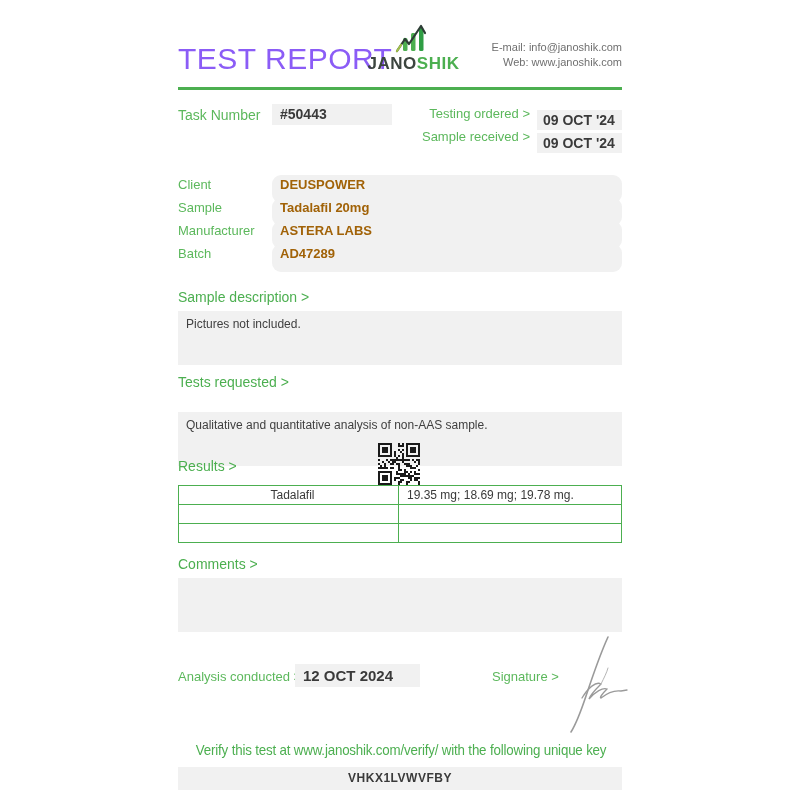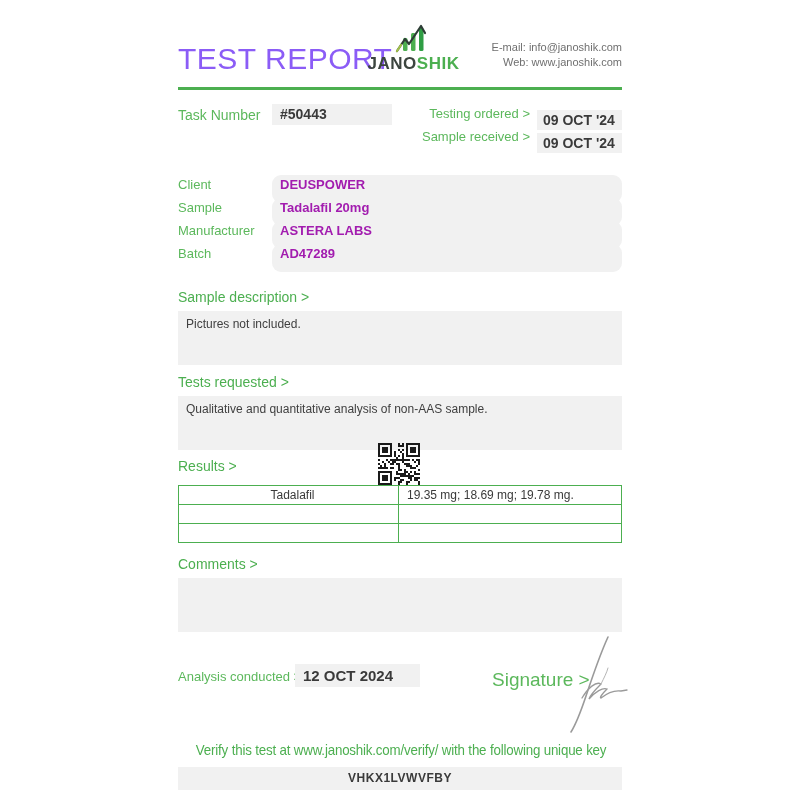--- a/index.html
+++ b/index.html
@@ -30,38 +30,38 @@
               font-size:14px; font-weight:bold; color:#3a3a3a; line-height:21px; padding-left:8px; }
 
   .date-row { position:absolute; right:0; height:21px; display:flex; align-items:center; }
   .date-row .green-label { margin-right:7px; }
   .date-box { width:85px; height:20px; background:#f1f1f1; font-size:14px; font-weight:bold;
               color:#3a3a3a; line-height:20px; padding-left:6px; white-space:nowrap;margin-top:13px; }
 
   .info-row { position:absolute; left:0; width:444px; height:19px; }
   .info-row .green-label { position:absolute; left:0; top:2px; }
   .info-value { position:absolute; left:94px; top:0; right:0; height:28px; background:#f1f1f1;
-                font-size:13px; font-weight:600; color:#a21caf; line-height:19px; padding-left:8px;
+                font-size:13px; font-weight:600; color:#a16207; line-height:19px; padding-left:8px;
                 white-space:nowrap;border-radius:9px; }
 
   .gray-panel { position:absolute; left:0; width:444px; height:54px; background:#f1f1f1;
                 font-size:12px; color:#404040; padding:6px 8px; }
 
   .qr { position:absolute; left:200px; top:443px; width:42px; height:42px; }
 
   .results-table { position:absolute; left:0; top:485px; width:444px; border-collapse:collapse; }
   .results-table td { border:1px solid #4caf50; height:19px; font-size:12px; color:#3a3a3a;
                       padding:0 0 0 8px; white-space:nowrap; }
   .results-table td.c1 { width:220px;text-align:center; }
 
   .analysis-label { position:absolute; left:0; top:669px; font-size:13px; color:#5cb85c; white-space:nowrap; }
   .analysis-box { position:absolute; left:117px; top:664px; width:125px; height:23px; background:#f1f1f1;
                   font-size:15px; font-weight:bold; color:#3a3a3a; line-height:23px; padding-left:8px;
                   white-space:nowrap; }
-  .signature-label { position:absolute; left:314px; top:669px; font-size:19px; color:#5cb85c; white-space:nowrap; }
+  .signature-label { position:absolute; left:314px; top:669px; font-size:13px; color:#5cb85c; white-space:nowrap; }
   .signature { position:absolute; left:374px; top:634px; }
 
   .verify-text { position:absolute; left:0; top:742px; width:444px; text-align:center;
                  color:#4caf50; font-size:14.5px; letter-spacing:-0.2px; white-space:nowrap; }
   .verify-text span { display:inline-block; transform:scaleX(0.92); transform-origin:center; }
   .key-box { position:absolute; left:0; top:767px; width:444px; height:23px; background:#f1f1f1;
              text-align:center; font-size:12px; font-weight:600; letter-spacing:0.5px;
              color:#3a3a3a; line-height:23px; }
 </style>
 </head>
@@ -120,21 +120,21 @@
     </div>
     <div class="info-row" style="top:244px;">
       <span class="green-label">Batch</span>
       <span class="info-value">AD47289</span>
     </div>
 
     <div class="section-label" style="top:289px;">Sample description &gt;</div>
     <div class="gray-panel" style="top:311px;">Pictures not included.</div>
 
     <div class="section-label" style="top:374px;">Tests requested &gt;</div>
-    <div class="gray-panel" style="top:396px;">Qualitative and quantitative analysis of non-AAS sample.</div>
+    <div class="gray-panel" style="top:412px;">Qualitative and quantitative analysis of non-AAS sample.</div>
 
     <div class="section-label" style="top:458px;">Results &gt;</div>
     <div class="qr"><svg id="qr-svg" width="42" height="42" viewBox="0 0 42 42">
           <rect x="0" y="0" width="2" height="2" fill="#1a1a1a"></rect>
           <rect x="2" y="0" width="2" height="2" fill="#1a1a1a"></rect>
           <rect x="4" y="0" width="2" height="2" fill="#1a1a1a"></rect>
           <rect x="6" y="0" width="2" height="2" fill="#1a1a1a"></rect>
           <rect x="8" y="0" width="2" height="2" fill="#1a1a1a"></rect>
           <rect x="10" y="0" width="2" height="2" fill="#1a1a1a"></rect>
           <rect x="12" y="0" width="2" height="2" fill="#1a1a1a"></rect>

